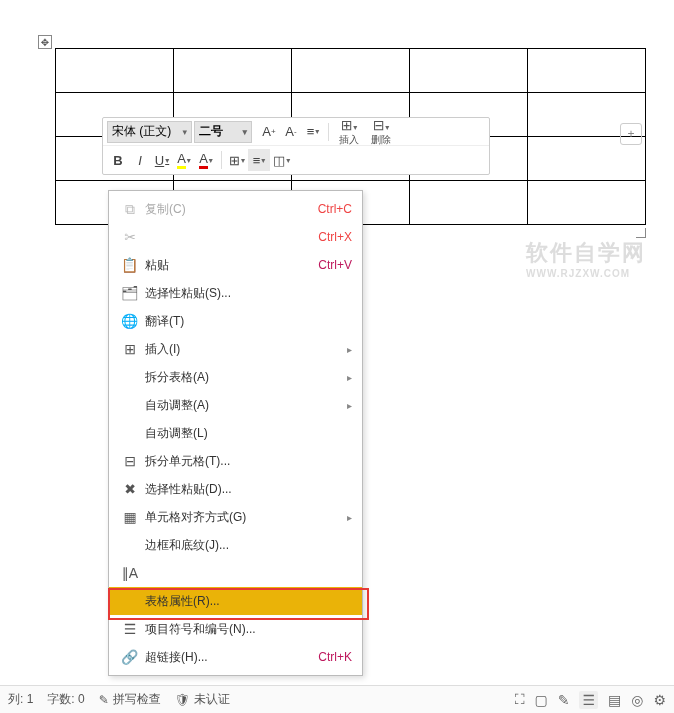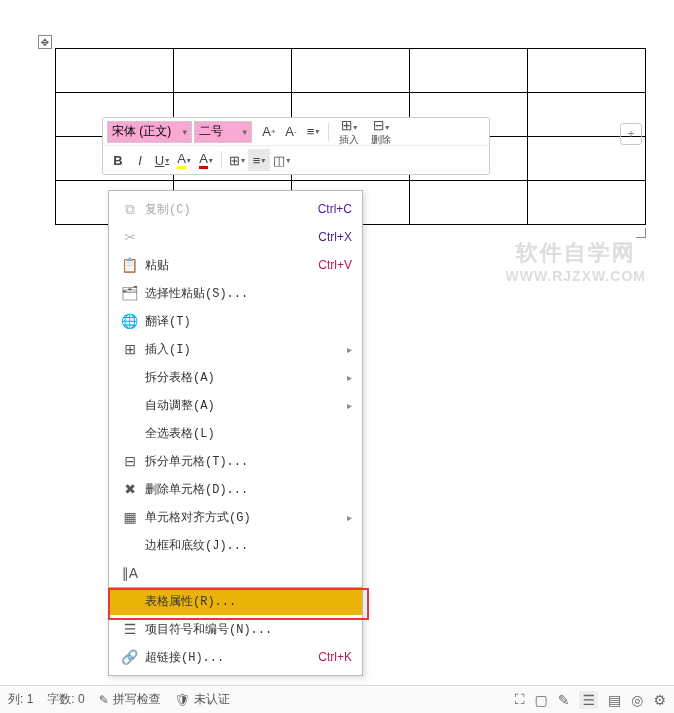--- a/index.html
+++ b/index.html
@@ -4,45 +4,45 @@
 <style>
 * { box-sizing: border-box; margin: 0; padding: 0; }
 body { font-family: "Microsoft YaHei", sans-serif; font-size: 12px; background: #fff; width: 674px; height: 713px; position: relative; overflow: hidden; }
 .move-handle { position: absolute; left: 38px; top: 35px; width: 14px; height: 14px; border: 1px solid #888; display: flex; align-items: center; justify-content: center; font-size: 10px; color:#555; z-index:5;}
 .table { border-collapse: collapse; position: absolute; left: 55px; top: 48px; }
 .table td { border: 1px solid #000; width: 118px; height: 44px; }
 
 .mini-toolbar { position: absolute; left: 102px; top: 117px; width: 388px; background: #fff; border: 1px solid #ccc; border-radius: 2px; display: flex; flex-direction: column; z-index: 10; }
 .mini-row { display: flex; align-items: center; height: 28px; padding: 0 4px; }
 .mini-row.top { border-bottom: 1px solid #eee; }
-.font-select, .size-select { border: 1px solid #ccc; height: 22px; display: flex; align-items: center; padding: 0 4px; font-size: 12px; background:#f9a8d4; }
+.font-select, .size-select { border: 1px solid #ccc; height: 22px; display: flex; align-items: center; padding: 0 4px; font-size: 12px; background:#e5e5e5; }
 .font-select { width: 85px; margin-right: 2px; }
-.size-select { width: 58px; margin-right: 6px; }
+.size-select { width: 58px; margin-right: 6px; font-weight: bold; }
 .sel-arrow { margin-left: auto; color:#666; font-size:9px; }
 .mtb-btn { display: inline-flex; align-items: center; justify-content: center; height: 22px; min-width: 22px; padding: 0 3px; color: #444; font-size: 13px; cursor: pointer; }
 .mtb-sep { width: 1px; height: 18px; background: #ddd; margin: 0 4px; }
 .stack { display:flex; flex-direction:column; align-items:center; font-size:10px; color:#555; padding:0 6px; }
 .stack .sicon { font-size:14px; }
 .ddarr { font-size:8px; margin-left:1px; color:#666; }
 
 .ctx-menu { position: absolute; left: 108px; top: 190px; width: 255px; background: #fff; border: 1px solid #bbb; box-shadow: 2px 2px 6px rgba(0,0,0,0.15); z-index: 20; padding: 4px 0; }
 .ctx-item { display: flex; align-items: center; height: 28px; padding: 0 10px 0 10px; cursor: pointer; color: #333; }
 .ctx-item.disabled { color: #aaa; }
 .ctx-icon { width: 22px; display: flex; align-items: center; justify-content: center; font-size: 14px; color: #555; }
 .ctx-item.disabled .ctx-icon { color:#bbb; }
-.ctx-label { flex: 1; padding-left: 4px; font-family: Liberation Mono, monospace; }
+.ctx-label { flex: 1; padding-left: 4px; }
 .ctx-shortcut { color: #be185d; font-size: 12px; margin-left: auto; }
-.ctx-item.disabled .ctx-shortcut { color:#4c1d95; }
+.ctx-item.disabled .ctx-shortcut { color:#ef4444; }
 .ctx-arrow { color:#888; font-size:10px; }
 .highlight-border { position: absolute; left: 108px; top: 588px; width: 261px; height: 32px; border: 2px solid #e53935; z-index: 30; pointer-events:none; }
 
 .add-col-btn { position: absolute; right: 32px; top: 123px; width: 22px; height: 22px; border:1px solid #ccc; border-radius:3px; display:flex; align-items:center; justify-content:center; color:#888; }
 
-.watermark { position:absolute; right:28px; top:238px; color:#ddd; font-size:22px; font-weight:bold; letter-spacing:2px; text-align:center; pointer-events:none; z-index:1;}
-.watermark small { display:block; font-size:14px; letter-spacing:1px; color:#ddd;}
+.watermark { position:absolute; right:28px; top:238px; color:#ddd; font-size:22px; font-weight:bold; letter-spacing:2px; text-align:left; pointer-events:none; z-index:1;}
+.watermark small { display:block; font-size:10px; letter-spacing:1px; color:#ddd;}
 .resize-br { position:absolute; right:28px; top:228px; width:10px; height:10px; border-right:1px solid #888; border-bottom:1px solid #888; }
 
 .status-bar { position: absolute; left:0; bottom:0; width:100%; height:28px; border-top:1px solid #ddd; display:flex; align-items:center; padding:0 8px; background:#fafafa; font-size:12px; color:#555; }
 .status-bar .left { display:flex; gap:14px; align-items:flex-start; }
 .status-bar .right { margin-left:auto; display:flex; gap:10px; align-items:center; font-size:14px; color:#666;}
 .sb-group { display:flex; align-items:center; gap:4px;}
 </style>
 </head>
 <body>
 
@@ -167,29 +167,29 @@
     <span class="ctx-label">拆分表格(A)</span>
     <span class="ctx-arrow">▸</span>
   </div>
   <div class="ctx-item">
     <span class="ctx-icon"></span>
     <span class="ctx-label">自动调整(A)</span>
     <span class="ctx-arrow">▸</span>
   </div>
   <div class="ctx-item">
     <span class="ctx-icon"></span>
-    <span class="ctx-label">全选表格(L)</span>
+    <span class="ctx-label">自动调整(L)</span>
   </div>
   <div class="ctx-item">
     <span class="ctx-icon">⊟</span>
     <span class="ctx-label">拆分单元格(T)...</span>
   </div>
   <div class="ctx-item">
     <span class="ctx-icon">✖</span>
-    <span class="ctx-label">删除单元格(D)...</span>
+    <span class="ctx-label">选择性粘贴(D)...</span>
   </div>
   <div class="ctx-item">
     <span class="ctx-icon">▦</span>
     <span class="ctx-label">单元格对齐方式(G)</span>
     <span class="ctx-arrow">▸</span>
   </div>
   <div class="ctx-item">
     <span class="ctx-icon"></span>
     <span class="ctx-label">边框和底纹(J)...</span>
   </div>

